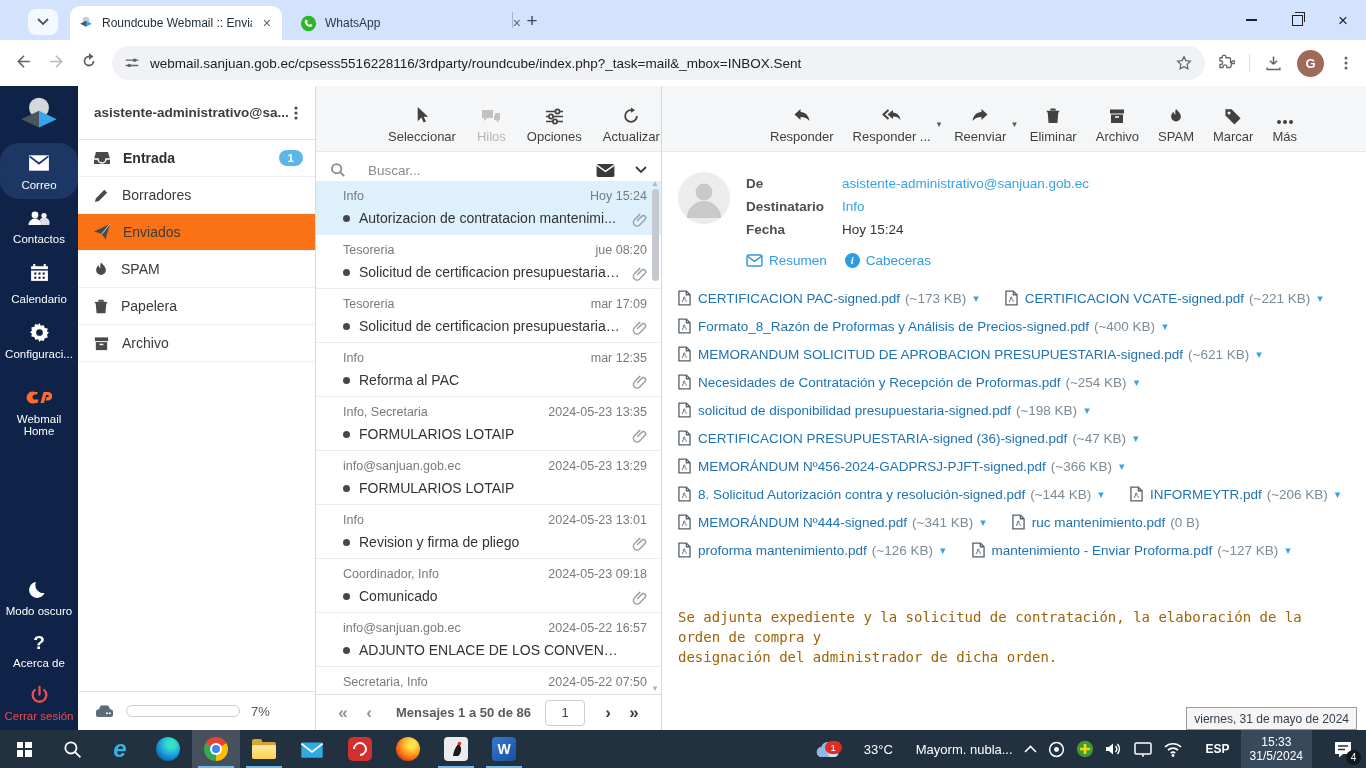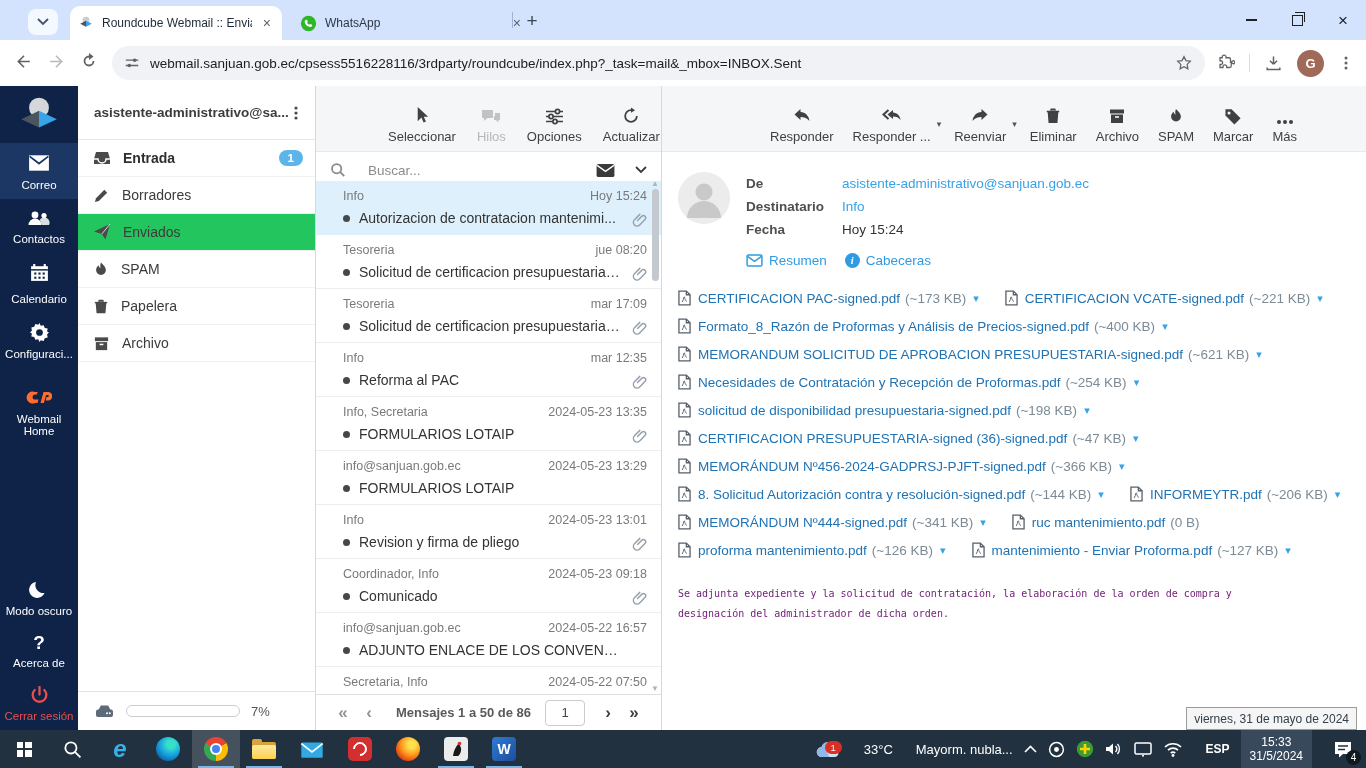--- a/index.html
+++ b/index.html
@@ -42,34 +42,34 @@
   
   .app{position:absolute;top:86px;left:0;right:0;bottom:38px;display:flex;background:#fff;}
 
   
   .rail{width:78px;background:#0e2347;color:#fff;display:flex;flex-direction:column;align-items:center;flex:none;}
   .rlogo{margin:9px 0 2px;}
   .ritem{width:100%;display:flex;flex-direction:column;align-items:center;gap:5px;padding:9px 0 8px;
          font-size:11.5px;line-height:12px;text-align:center;}
   .ritem svg{flex:none;}
   .r-compose{color:#3fa3e8;}
-  .r-mail{background:#1d3765;}
+  .r-mail{background:#1d3765;border-radius:19px;}
   .rspacer{flex:1;}
   .r-home .ric{color:#ff6c2c;}
   .r-logout{color:#e8504f;}
 
   
   .folders{width:237px;border-right:1px solid #d8d8d8;position:relative;flex:none;background:#fff;}
   .acct{height:53px;display:flex;align-items:center;padding:0 12px 0 16px;border-bottom:1px solid #e6e6e6;}
   .acctname{font-size:13.5px;font-weight:bold;color:#3c3c3c;flex:1;white-space:nowrap;overflow:hidden;}
   .frow{height:36px;display:flex;align-items:center;padding:0 12px 0 15px;border-bottom:1px solid #f0f0f0;
         font-size:14px;color:#3b3b3b;gap:12px;}
   .frow .fic{color:#4a4a4a;display:flex;}
   .frow.bold{font-weight:bold;color:#2f2f2f;}
-  .frow.selected{background:#22c55e;}
+  .frow.selected{background:#f97316;}
   .badge{margin-left:auto;background:#5db4e8;color:#fff;font-size:11.5px;font-weight:bold;
          padding:2px 9px;border-radius:10px;}
   .quota{position:absolute;left:0;right:0;bottom:0;height:38px;border-top:1px solid #e2e2e2;display:flex;
          align-items:center;gap:11px;padding:0 16px;background:#fff;}
   .qbar{width:112px;height:10px;border:1px solid #c9ced3;border-radius:6px;background:#fff;overflow:hidden;}
   .qfill{width:16%;height:100%;background:#5fb6ea;border-radius:6px;}
   .qpct{font-size:13px;color:#555;}
 
   
   .listcol{width:345px;border-right:1px solid #d8d8d8;position:relative;flex:none;background:#fff;}
@@ -122,22 +122,22 @@
   .infodot{width:15px;height:15px;border-radius:50%;background:#2f9be2;color:#fff;font-size:10.5px;font-weight:bold;
            display:flex;align-items:center;justify-content:center;font-family:"Liberation Serif",serif;font-style:italic;}
   .attach{display:flex;flex-wrap:wrap;margin-top:18px;width:700px;}
   .aitem{display:inline-flex;align-items:center;margin:0 26px 12px 0;font-size:13.5px;white-space:nowrap;}
   .aitem .fic{margin-right:7px;display:flex;color:#57606a;}
   .aname{color:#1f72b3;}
   .asize{color:#7c8b96;margin-left:5px;}
   .acaret{margin-left:7px;color:#35a3e8;font-size:11px;}
   .acaret::after{content:"▾";}
   .flexbr{flex-basis:100%;height:0;}
-  .mailbody{margin-top:14px;font-family:"DejaVu Sans Mono","Liberation Mono",monospace;font-size:10px;
-            line-height:20px;color:#701a75;white-space:pre-line;}
+  .mailbody{margin-top:37px;font-family:"DejaVu Sans Mono","Liberation Mono",monospace;font-size:14px;
+            line-height:20px;color:#a16207;white-space:pre-line;}
 
   
   .tooltip{position:absolute;right:9px;top:707px;height:21px;background:#f5f5f5;border:1px solid #9b9b9b;
            display:flex;align-items:center;padding:0 7px;font-size:12px;color:#33404d;z-index:40;}
 
   
   .taskbar{position:absolute;left:0;right:0;bottom:0;height:38px;background:#22313f;display:flex;align-items:center;}
   .tkbtn{width:48px;height:38px;display:flex;align-items:center;justify-content:center;position:relative;flex:none;}
   .tkbtn.open::after{content:"";position:absolute;bottom:0;left:6px;right:6px;height:2px;background:#76b9e8;}
   .tkbtn.activeapp{background:rgba(255,255,255,.16);}

